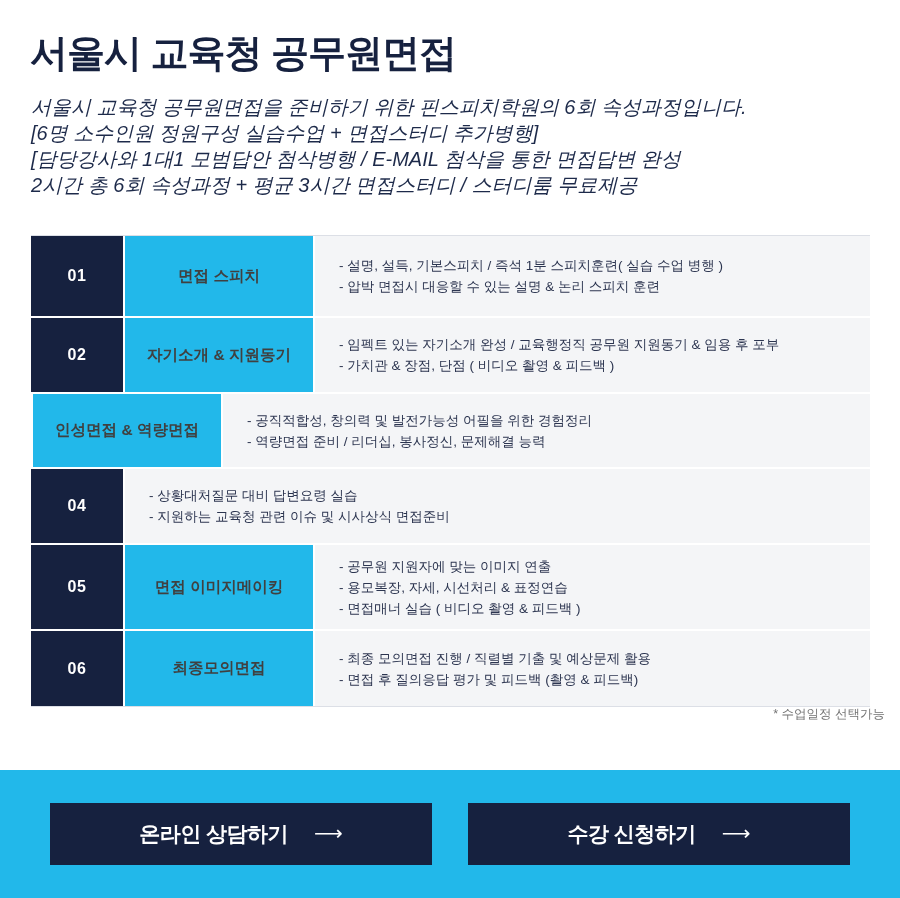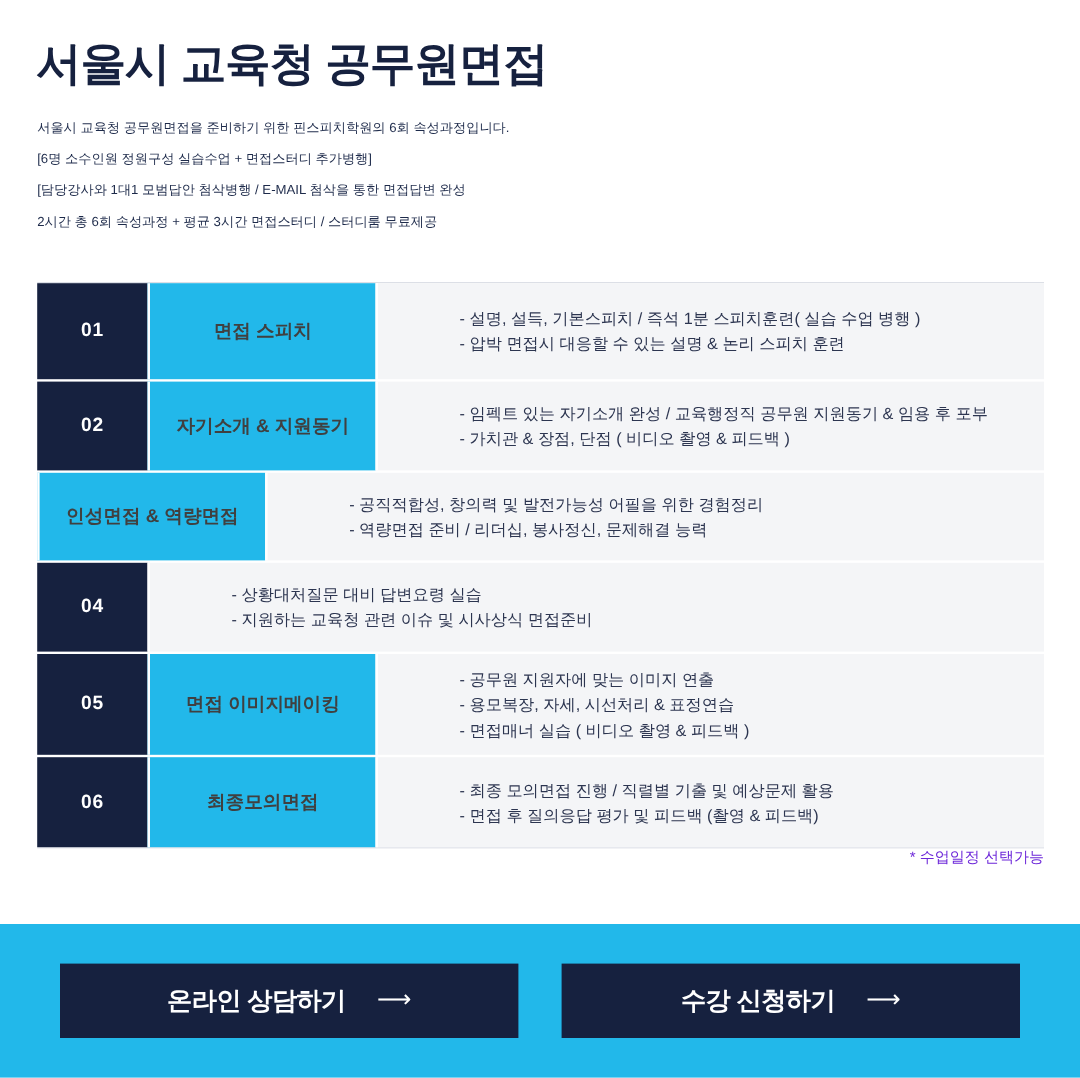--- a/index.html
+++ b/index.html
@@ -30,24 +30,25 @@
     letter-spacing: -1px;
     color: #16213f;
   }
   .intro {
     position: absolute;
     left: 31px;
     top: 94px;
     width: 840px;
   }
   .intro-line {
-    font-size: 11px;
+    font-size: 20px;
     line-height: 26px;
     color: #1d2a4a;
     white-space: nowrap;
+    font-style: italic;
   }
   .curriculum {
     position: absolute;
     left: 31px;
     top: 235px;
     width: 839px;
     border-top: 1px solid #dcdfe6;
     border-bottom: 1px solid #dcdfe6;
   }
   .row {
@@ -86,28 +87,27 @@
     display: flex;
     flex-direction: column;
     justify-content: center;
     border-left: 2px solid #ffffff;
   }
   .desc-line {
     font-size: 13.5px;
     line-height: 21px;
     color: #2c3550;
     white-space: nowrap;
-    margin-left: 44px;
   }
   .note {
     position: absolute;
-    right: 30px;
+    right: 15px;
     top: 706px;
     font-size: 12.5px;
-    color: #6d28d9;
+    color: #737373;
   }
   .cta-bar {
     position: absolute;
     left: 0;
     top: 770px;
     width: 900px;
     height: 128px;
     background: #22b8ea;
     display: flex;
     align-items: center;

